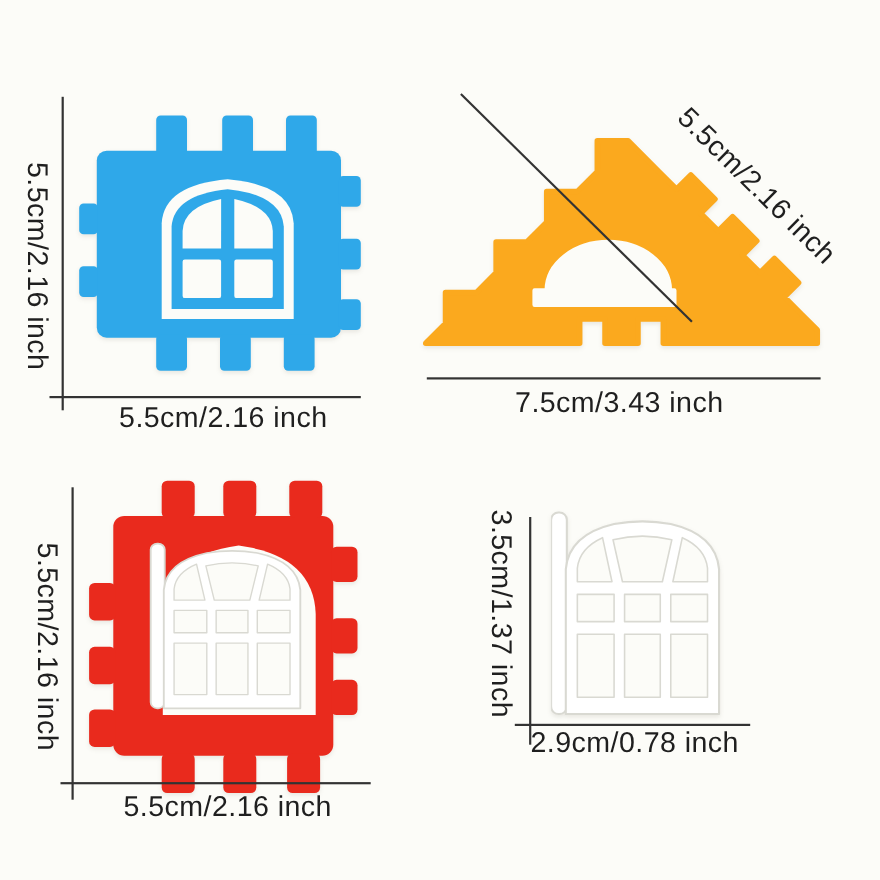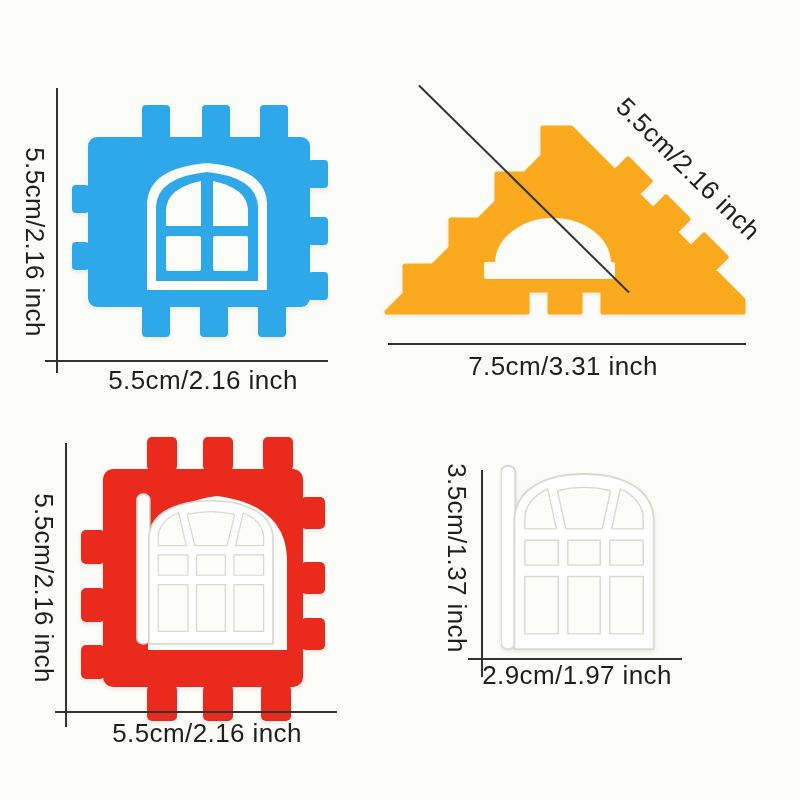--- a/index.html
+++ b/index.html
@@ -91,21 +91,21 @@
         L116,86 L116,58 L144,58 L162,40 L162,12 L190,12 L218,40
         L234,56 L247,43 L269,65 L256,78 L272,94 L285,81 L307,103 L294,116
         L310,132 L323,119 L345,141 L332,154 L348,170 L362,184 L362,196
         L222,196 L222,174 L199,174 L199,196 L169,196 L169,174 L146,174 L146,196 Z"></path>
       <rect class="hole-st" x="105" y="148" width="127" height="13"></rect>
       <path class="hole-st" d="M116,148 A56,44 0 0 1 228,148 Z"></path>
     </svg>
     <div class="dim-line diag" style="left:524px; top:189px; width:295px; height:2px;"></div>
     <div class="dim-line" style="left:388px; top:343px; width:358px; height:2px;"></div>
     <div class="dim-label rot44" style="left:688px; top:169px;">5.5cm/2.16 inch</div>
-    <div class="dim-label" style="left:563px; top:366px;">7.5cm/3.31 inch</div>
+    <div class="dim-label" style="left:563px; top:366px;">7.5cm/3.43 inch</div>
   </div>
 
   <div>
     <svg class="piece" style="left:63px; top:433px;" width="272" height="292" viewBox="0 0 272 292">
       <rect class="red-fill" x="40" y="36" width="200" height="218" rx="10"></rect>
       <rect class="red-fill" x="84" y="4" width="30" height="34" rx="5"></rect>
       <rect class="red-fill" x="140" y="4" width="30" height="34" rx="5"></rect>
       <rect class="red-fill" x="200" y="4" width="30" height="34" rx="5"></rect>
       <rect class="red-fill" x="84" y="252" width="30" height="36" rx="5"></rect>
       <rect class="red-fill" x="140" y="252" width="30" height="36" rx="5"></rect>
@@ -125,16 +125,16 @@
     <div class="dim-label" style="left:207px; top:733px;">5.5cm/2.16 inch</div>
   </div>
 
   <div>
     <svg class="piece" style="left:501px; top:462px;" width="167" height="191" viewBox="0 0 175 200">
       <use href="#win-shape"></use>
     </svg>
     <div class="dim-line" style="left:481px; top:470px; width:2px; height:207px;"></div>
     <div class="dim-line" style="left:468px; top:658px; width:214px; height:2px;"></div>
     <div class="dim-label rot90" style="left:456px; top:558px;">3.5cm/1.37 inch</div>
-    <div class="dim-label" style="left:577px; top:675px;">2.9cm/1.97 inch</div>
+    <div class="dim-label" style="left:577px; top:675px;">2.9cm/0.78 inch</div>
   </div>
 
 </div>
 
 </body></html>

